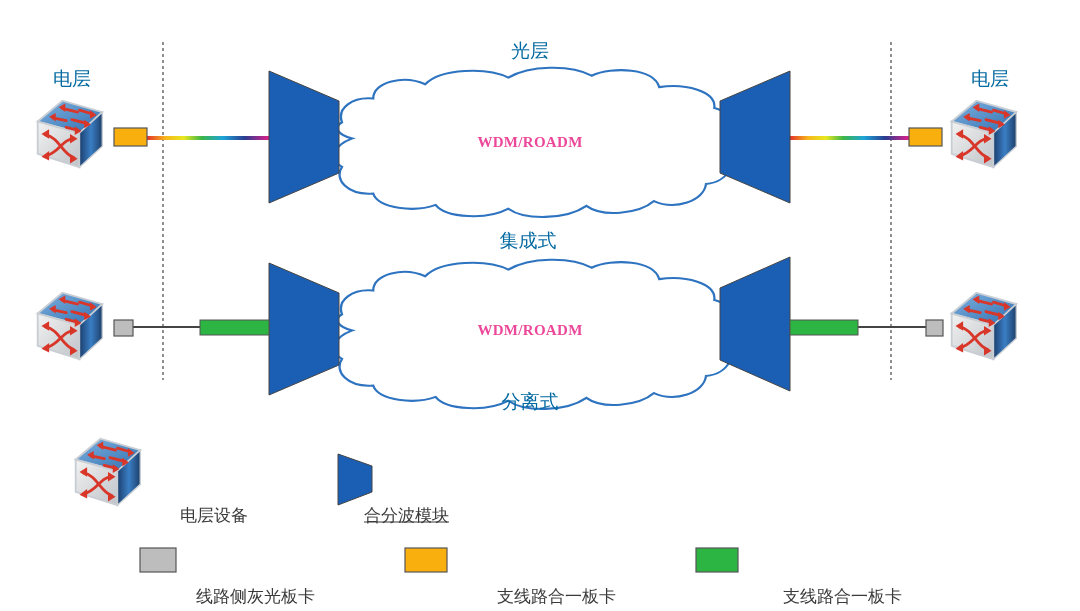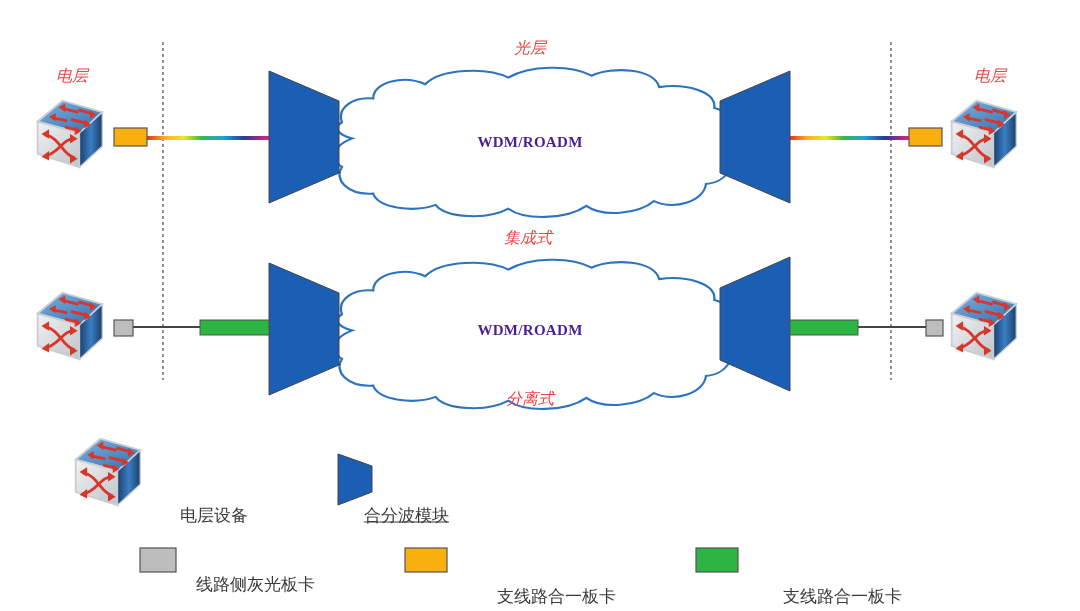--- a/index.html
+++ b/index.html
@@ -1,22 +1,22 @@
 <!DOCTYPE html>
 <html><head>
 <meta charset="utf-8">
 <style>
   html, body { margin:0; padding:0; background:#ffffff; }
   body { width:1080px; height:611px; position:relative; overflow:hidden;
          font-family: "DejaVu Serif", "Liberation Serif", serif; color:#333; }
   svg.canvas { position:absolute; left:0; top:0; }
-  .label { position:absolute; font-size:16px; color:#ef4444; white-space:nowrap;
-           font-family: "DejaVu Sans", "Liberation Sans", sans-serif; font-style: italic; }
+  .label { position:absolute; font-size:19px; color:#0369a1; white-space:nowrap;
+           font-family: "DejaVu Sans", "Liberation Sans", sans-serif; }
   .center { transform:translateX(-50%); }
-  .cloud-text { position:absolute; font-size:15px; font-weight:bold; color:#4c1d95;
+  .cloud-text { position:absolute; font-size:15px; font-weight:bold; color:#ec4899;
                 font-family: "Liberation Serif", "DejaVu Serif", serif; letter-spacing:0.3px;
                 transform:translate(-50%,-50%); white-space:nowrap; }
   .legend-text { position:absolute; font-size:17px; color:#3a3a3a; white-space:nowrap;
                  font-family: "DejaVu Sans", "Liberation Sans", sans-serif; transform:translateY(-50%);margin-top:36px; }
 </style>
 </head>
 <body>
 
 <svg class="canvas" width="1080" height="611" viewBox="0 0 1080 611">
   <defs>
@@ -128,15 +128,15 @@
 <div class="label center" style="left:990px; top:66px;">电层</div>
 <div class="label center" style="left:530px; top:38px;">光层</div>
 <div class="label center" style="left:528px; top:228px;">集成式</div>
 <div class="label center" style="left:530px; top:389px;">分离式</div>
 
 <div class="cloud-text" style="left:530px; top:142px;">WDM/ROADM</div>
 <div class="cloud-text" style="left:530px; top:330px;">WDM/ROADM</div>
 
 <div class="legend-text" style="left:180px; top:479px;">电层设备</div>
 <div class="legend-text" style="left:364px; top:479px;text-decoration:underline;">合分波模块</div>
-<div class="legend-text" style="left:196px; top:548px;text-align:center;">线路侧灰光板卡</div>
+<div class="legend-text" style="left:196px; top:560px;text-align:center;">线路侧灰光板卡</div>
 <div class="legend-text" style="left:497px; top:560px;">支线路合一板卡</div>
 <div class="legend-text" style="left:783px; top:560px;">支线路合一板卡</div>
 
 </body></html>

